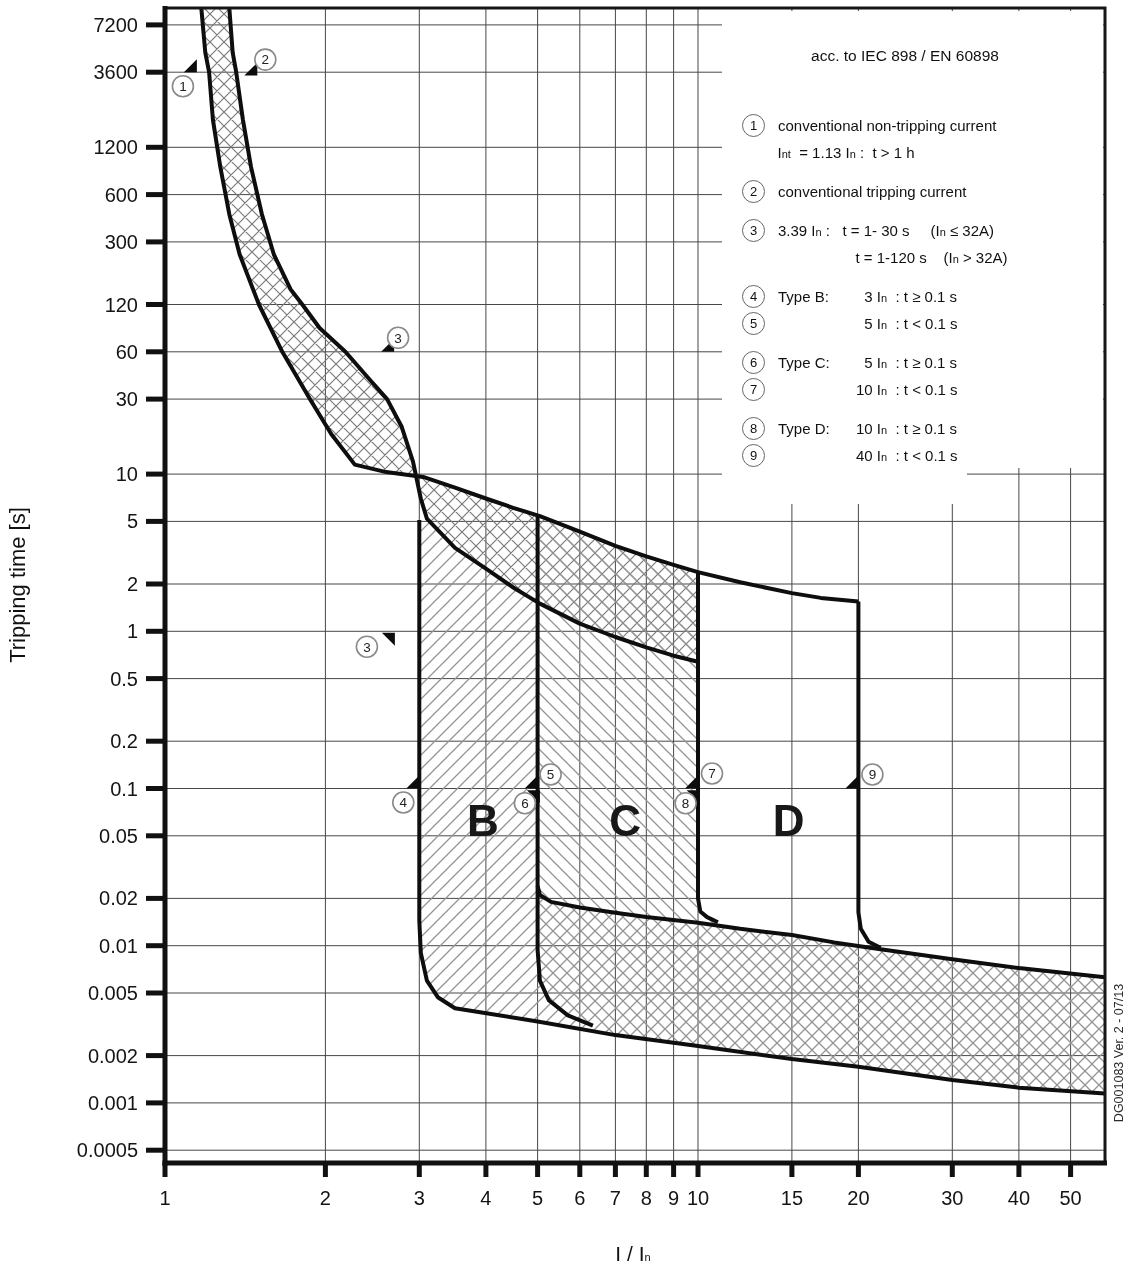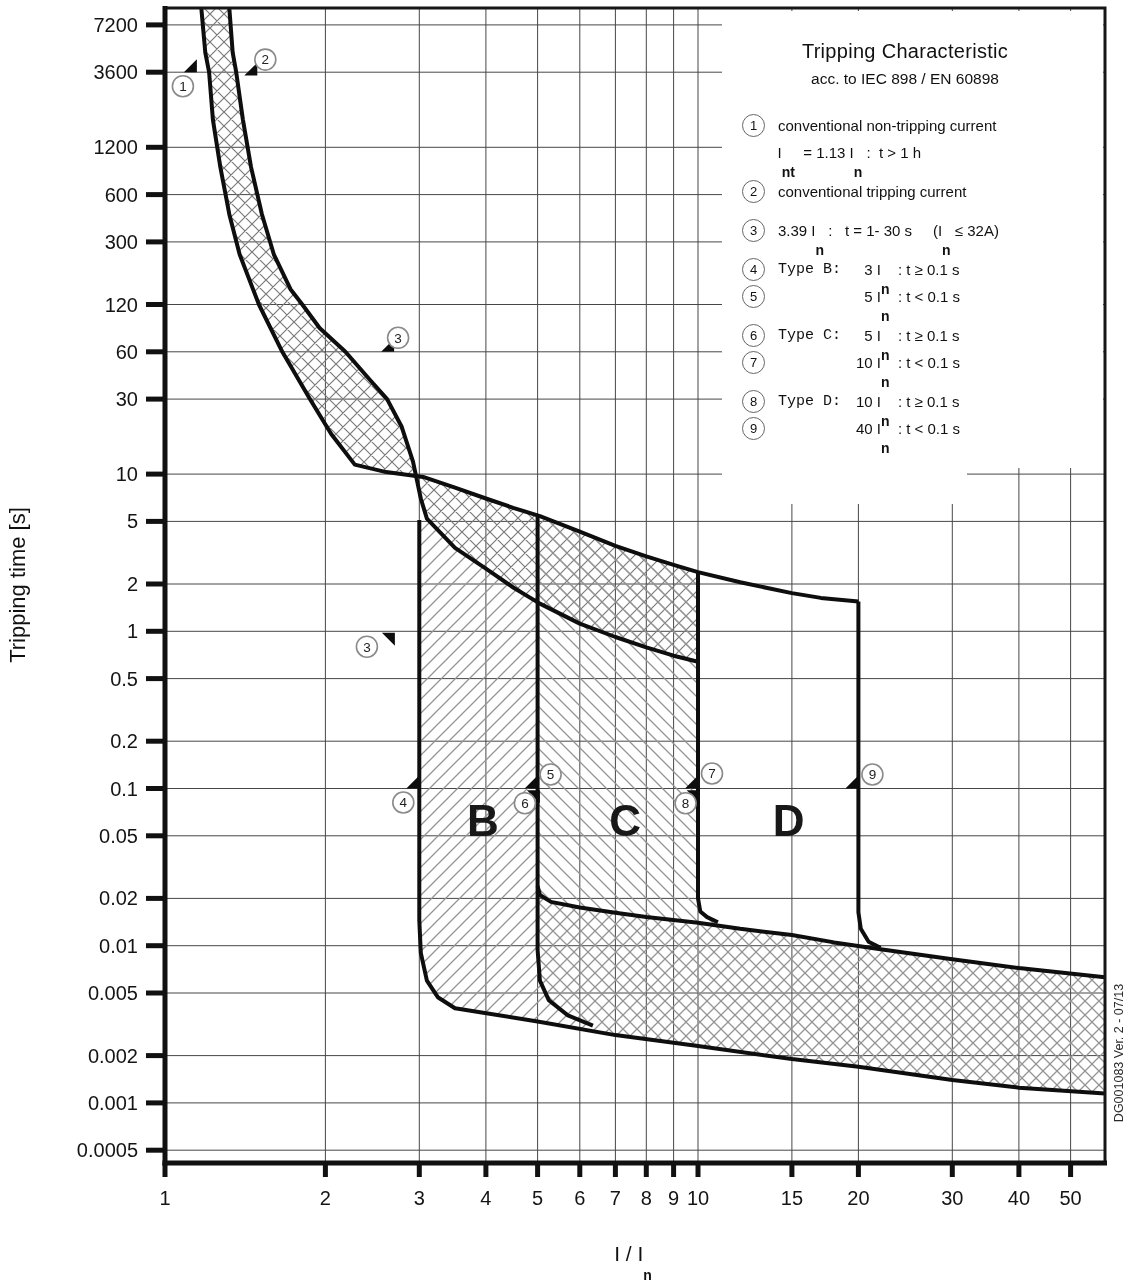--- a/index.html
+++ b/index.html
@@ -17,30 +17,30 @@
   .acirc{fill:#fff;stroke:#8a8a8a;stroke-width:1.6;}
   .atri{fill:#0d0d0d;stroke:none;}
   .anum{font-family:"Liberation Sans",sans-serif;font-size:13.5px;fill:#222;}
   .overlay{position:absolute;}
   .hdr{left:700px;top:40px;width:410px;text-align:center;}
   .hdr .t1{font-size:20px;letter-spacing:.3px;}
   .hdr .t2{font-size:15.5px;margin-top:7px;}
   .ytitle{left:18px;top:585px;transform:translate(-50%,-50%) rotate(-90deg);
           white-space:nowrap;font-size:22px;}
   .xtitle{left:633px;top:1242px;transform:translateX(-50%);font-size:21px;white-space:nowrap;}
-  .xtitle .sub,.lsub{font-size:14px;position:relative;top:19px;font-weight:bold;}
+  .xtitle .sub,.lsub{font-size:11px;position:relative;top:0;}
   .sidenote{left:1119px;top:1053px;transform:translate(-50%,-50%) rotate(-90deg);
             white-space:nowrap;font-size:12.5px;color:#2a2a2a;}
   #legend{left:742px;top:112px;width:368px;font-size:15px;}
   .lgroup{margin-bottom:12px;}
   .lrow{display:flex;align-items:center;min-height:27px;}
   .lnum{flex:none;width:21px;height:21px;line-height:21px;border:1.5px solid #666;
         border-radius:50%;text-align:center;font-size:13px;margin-right:13px;background:#fff;}
   .lpad{flex:none;width:35.5px;}
-  .ltype{flex:none;width:78px;font-family:Liberation Mono, monospace;}
+  .ltype{flex:none;width:78px;}
   .lformula{white-space:pre;text-align:center;}
 </style>
 </head>
 <body>
 
 <svg id="plot" width="1130" height="1280" viewBox="0 0 1130 1280">
   <defs>
     <pattern id="hb" width="14" height="14" patternUnits="userSpaceOnUse">
       <path d="M-3.5,3.5 L3.5,-3.5 M0,14 L14,0 M10.5,17.5 L17.5,10.5" stroke="#949494" stroke-width="1.3" fill="none"></path>
     </pattern>
@@ -241,21 +241,20 @@
       </g>
       <g>
         <polygon points="858.4,788.5 845.4,788.5 858.4,775.5" class="atri"></polygon>
         <circle cx="872.4" cy="774.5" r="10.5" class="acirc"></circle>
         <text x="872.4" y="779.3" class="anum" text-anchor="middle">9</text>
       </g>
     </g>
   </svg>
 
 <div class="overlay hdr">
-  <div class="t1">Tripping Characteristic</div>
   <div class="t2">acc. to IEC 898 / EN 60898</div>
 </div>
 
 <div class="overlay" id="legend">
     <div class="lgroup">
       <div class="lrow">
         <span class="lnum">1</span>
         <span class="lformula"><span>conventional non-tripping current</span></span>
       </div>
       <div class="lrow">
@@ -266,20 +265,25 @@
     <div class="lgroup">
       <div class="lrow">
         <span class="lnum">2</span>
         <span class="lformula"><span>conventional tripping current</span></span>
       </div>
     </div>
     <div class="lgroup">
       <div class="lrow">
         <span class="lnum">3</span>
         <span class="lformula"><span>3.39 I</span><span class="lsub">n</span><span> :   t = 1- 30 s     (I</span><span class="lsub">n</span><span> ≤ 32A)</span></span>
+      </div>
+      <div class="lrow">
+        <span class="lpad"></span>
+        <span class="ltype"></span>
+        <span class="lformula"><span>t = 1-120 s    (I</span><span class="lsub">n</span><span> &gt; 32A)</span></span>
       </div>
     </div>
     <div class="lgroup">
       <div class="lrow">
         <span class="lnum">4</span>
         <span class="ltype">Type B:</span>
         <span class="lformula"><span>  3 I</span><span class="lsub">n</span><span>  : t ≥ 0.1 s</span></span>
       </div>
       <div class="lrow">
         <span class="lnum">5</span>

